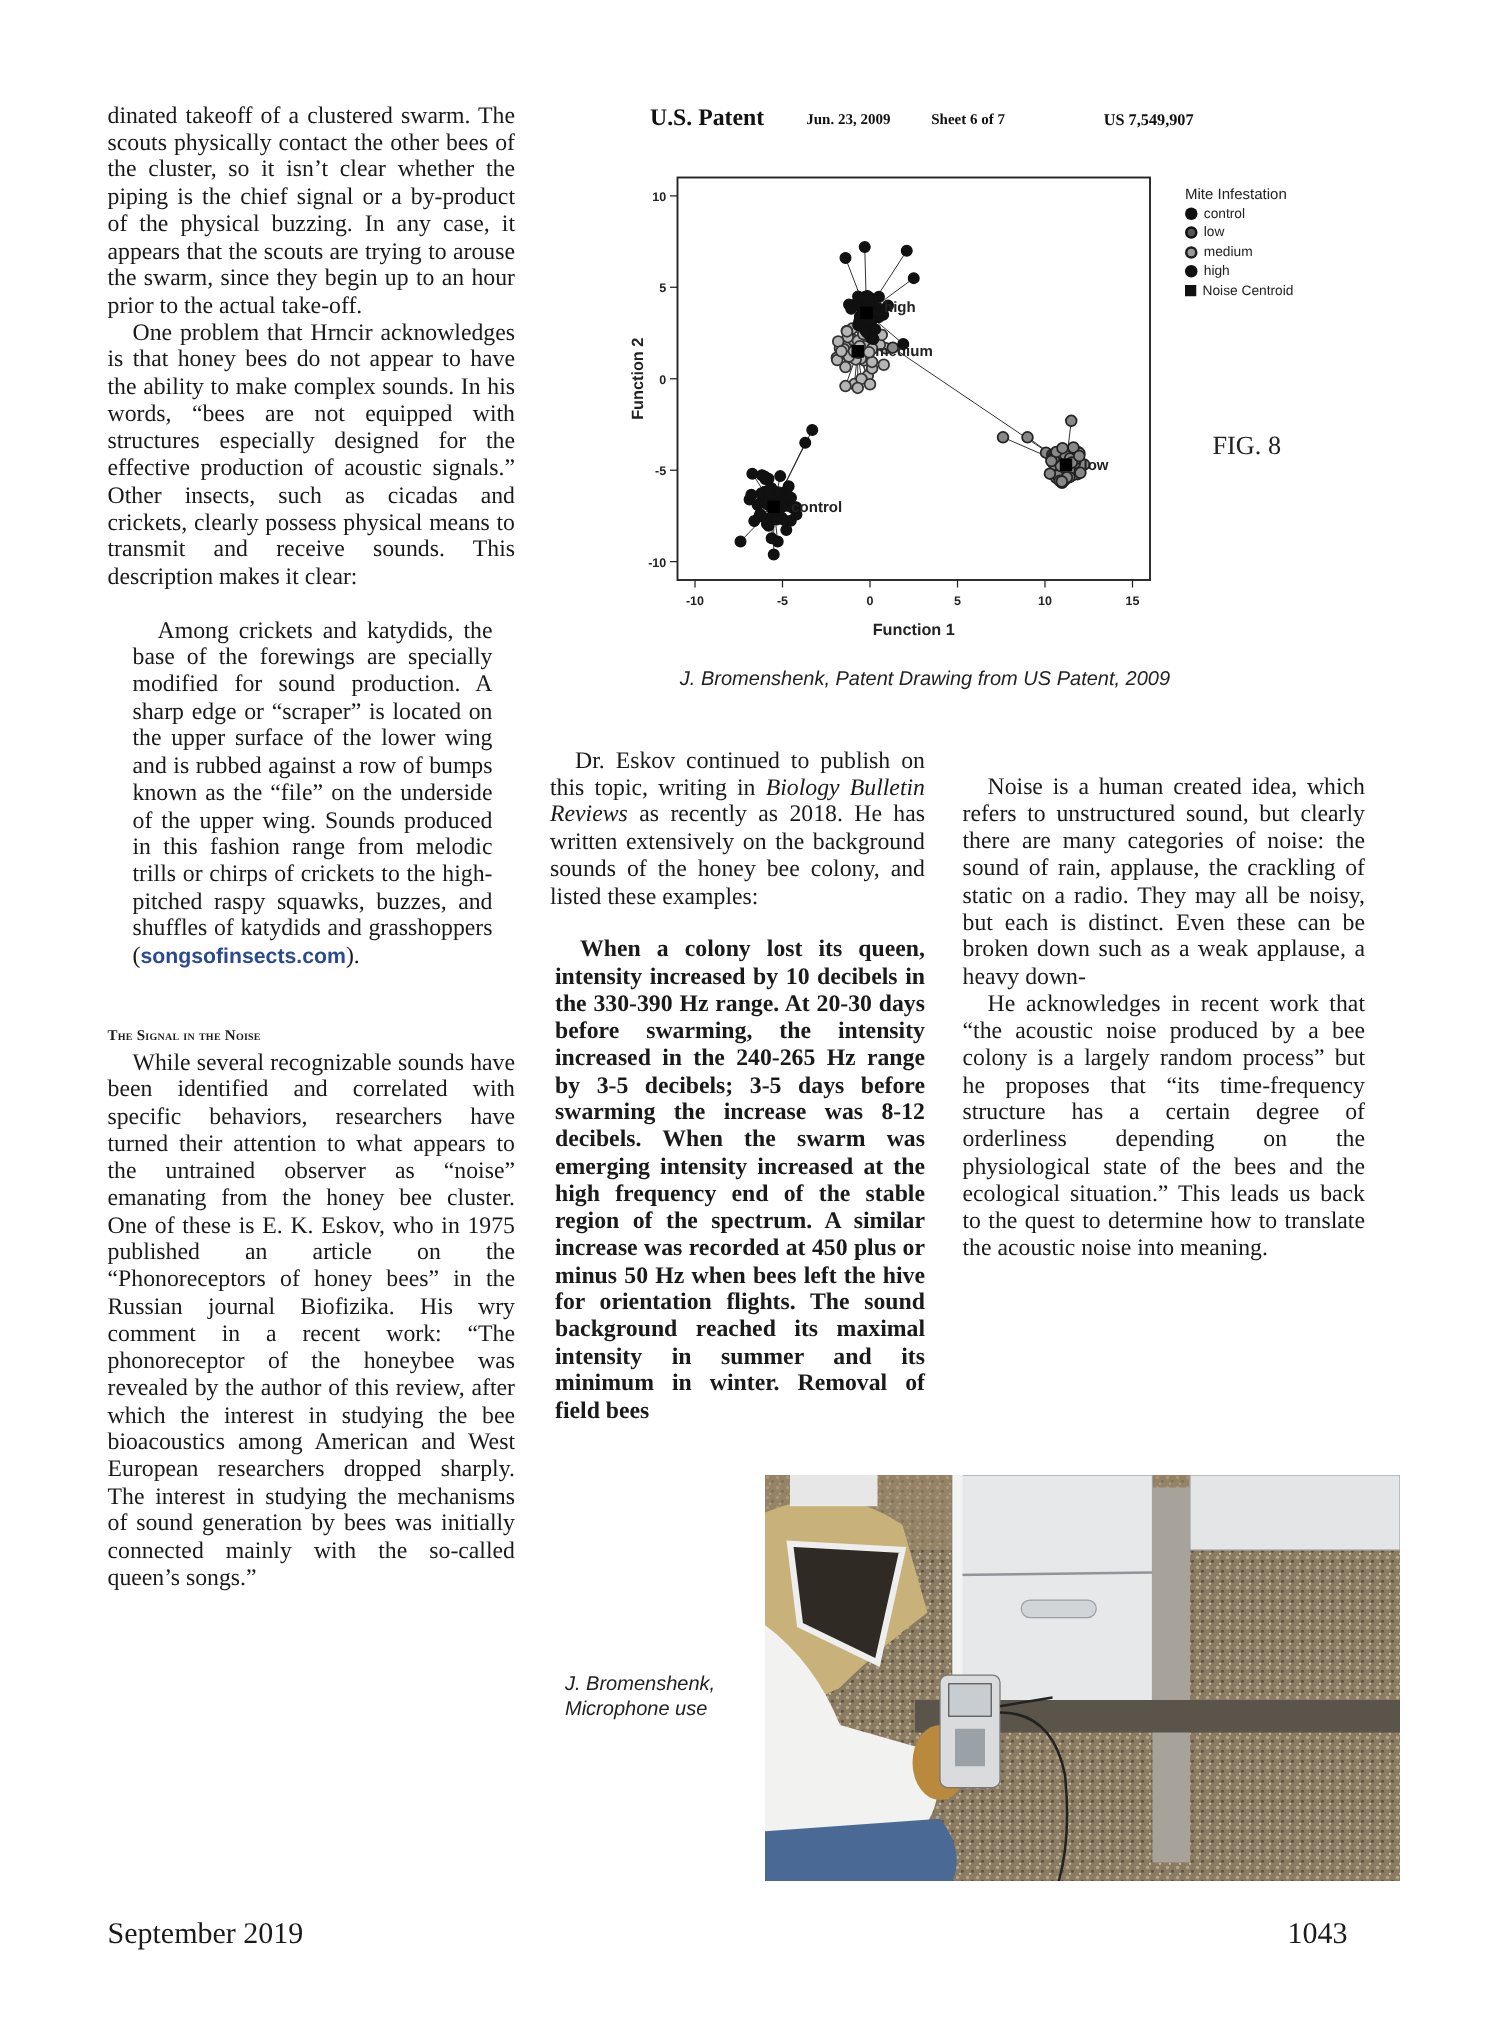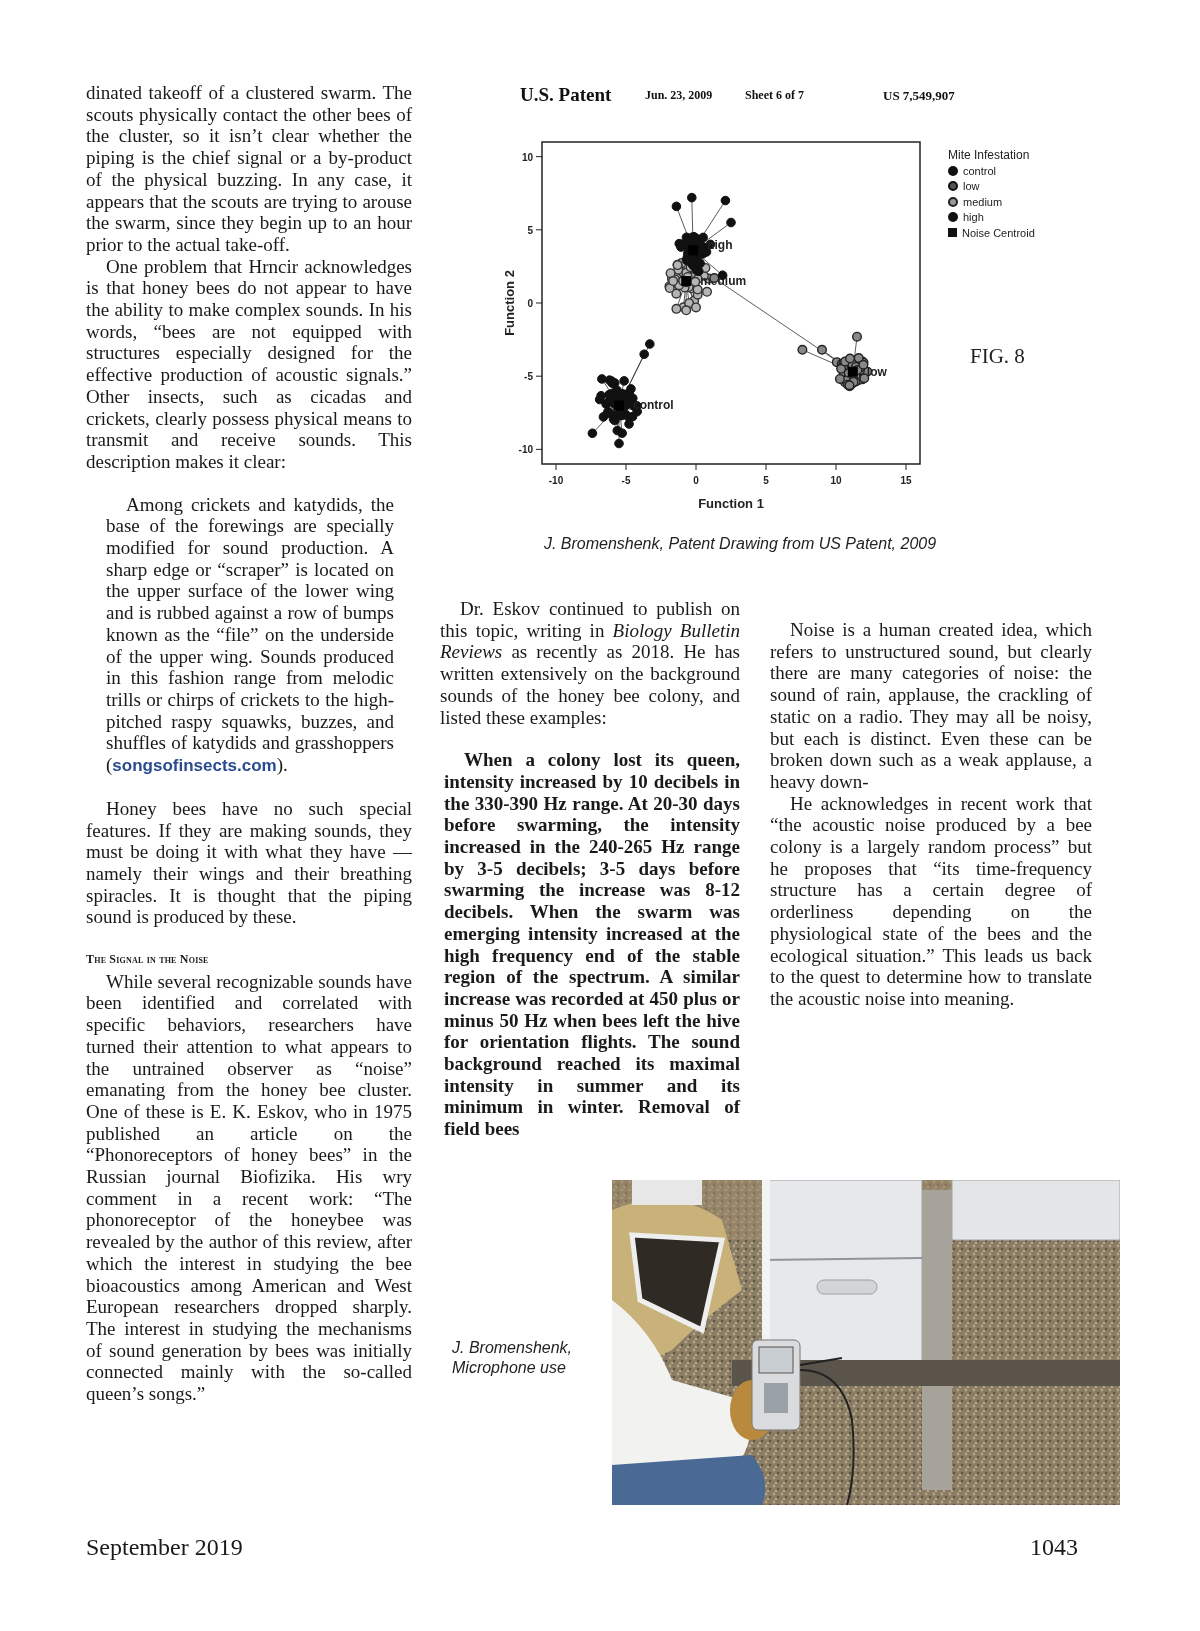--- a/index.html
+++ b/index.html
@@ -30,21 +30,20 @@
 <body>
 
 <div class="abs col" style="left:86px; top:82px; width:326px;">
   <p class="noind">dinated takeoff of a clustered swarm. The scouts physically contact the other bees of the cluster, so it isn’t clear whether the piping is the chief signal or a by-product of the physical buzzing. In any case, it appears that the scouts are trying to arouse the swarm, since they begin up to an hour prior to the actual take-off.</p>
   <p>One problem that Hrncir acknowledges is that honey bees do not appear to have the ability to make complex sounds. In his words, “bees are not equipped with structures especially designed for the effective production of acoustic signals.” Other insects, such as cicadas and crickets, clearly possess physical means to transmit and receive sounds. This description makes it clear:</p>
   <div class="gap"></div>
   <div class="quote">
     <p><span>Among crickets and katydids, the base of the forewings are specially modified for sound production. A sharp edge or “scraper” is located on the upper surface of the lower wing and is rubbed against a row of bumps known as the “file” on the underside of the upper wing. Sounds produced in this fashion range from melodic trills or chirps of crickets to the high-pitched raspy squawks, buzzes, and shuffles of katydids and grasshoppers (</span><span class="link">songsofinsects.com</span><span>).</span></p>
   </div>
   <div class="gap"></div>
-  <p>Honey bees have no such special features. If they are making sounds, they must be doing it with what they have — namely their wings and their breathing spiracles. It is thought that the piping sound is produced by these.</p>
   <div class="gap"></div>
   <div class="heading">The Signal in the Noise</div>
   <p>While several recognizable sounds have been identified and correlated with specific behaviors, researchers have turned their attention to what appears to the untrained observer as “noise” emanating from the honey bee cluster. One of these is E. K. Eskov, who in 1975 published an article on the “Phonoreceptors of honey bees” in the Russian journal Biofizika. His wry comment in a recent work: “The phonoreceptor of the honeybee was revealed by the author of this review, after which the interest in studying the bee bioacoustics among American and West European researchers dropped sharply. The interest in studying the mechanisms of sound generation by bees was initially connected mainly with the so-called queen’s songs.”</p>
 </div>
 
 <div class="abs" id="patent">
   <div class="abs pt-head" style="left:20px; top:6px; font-size:19px;">U.S. Patent</div>
   <div class="abs pt-head" style="left:145px; top:10px; font-size:12px;">Jun. 23, 2009</div>
   <div class="abs pt-head" style="left:245px; top:10px; font-size:12px;">Sheet 6 of 7</div>
   <div class="abs pt-head" style="left:383px; top:10px; font-size:13px;">US 7,549,907</div>

